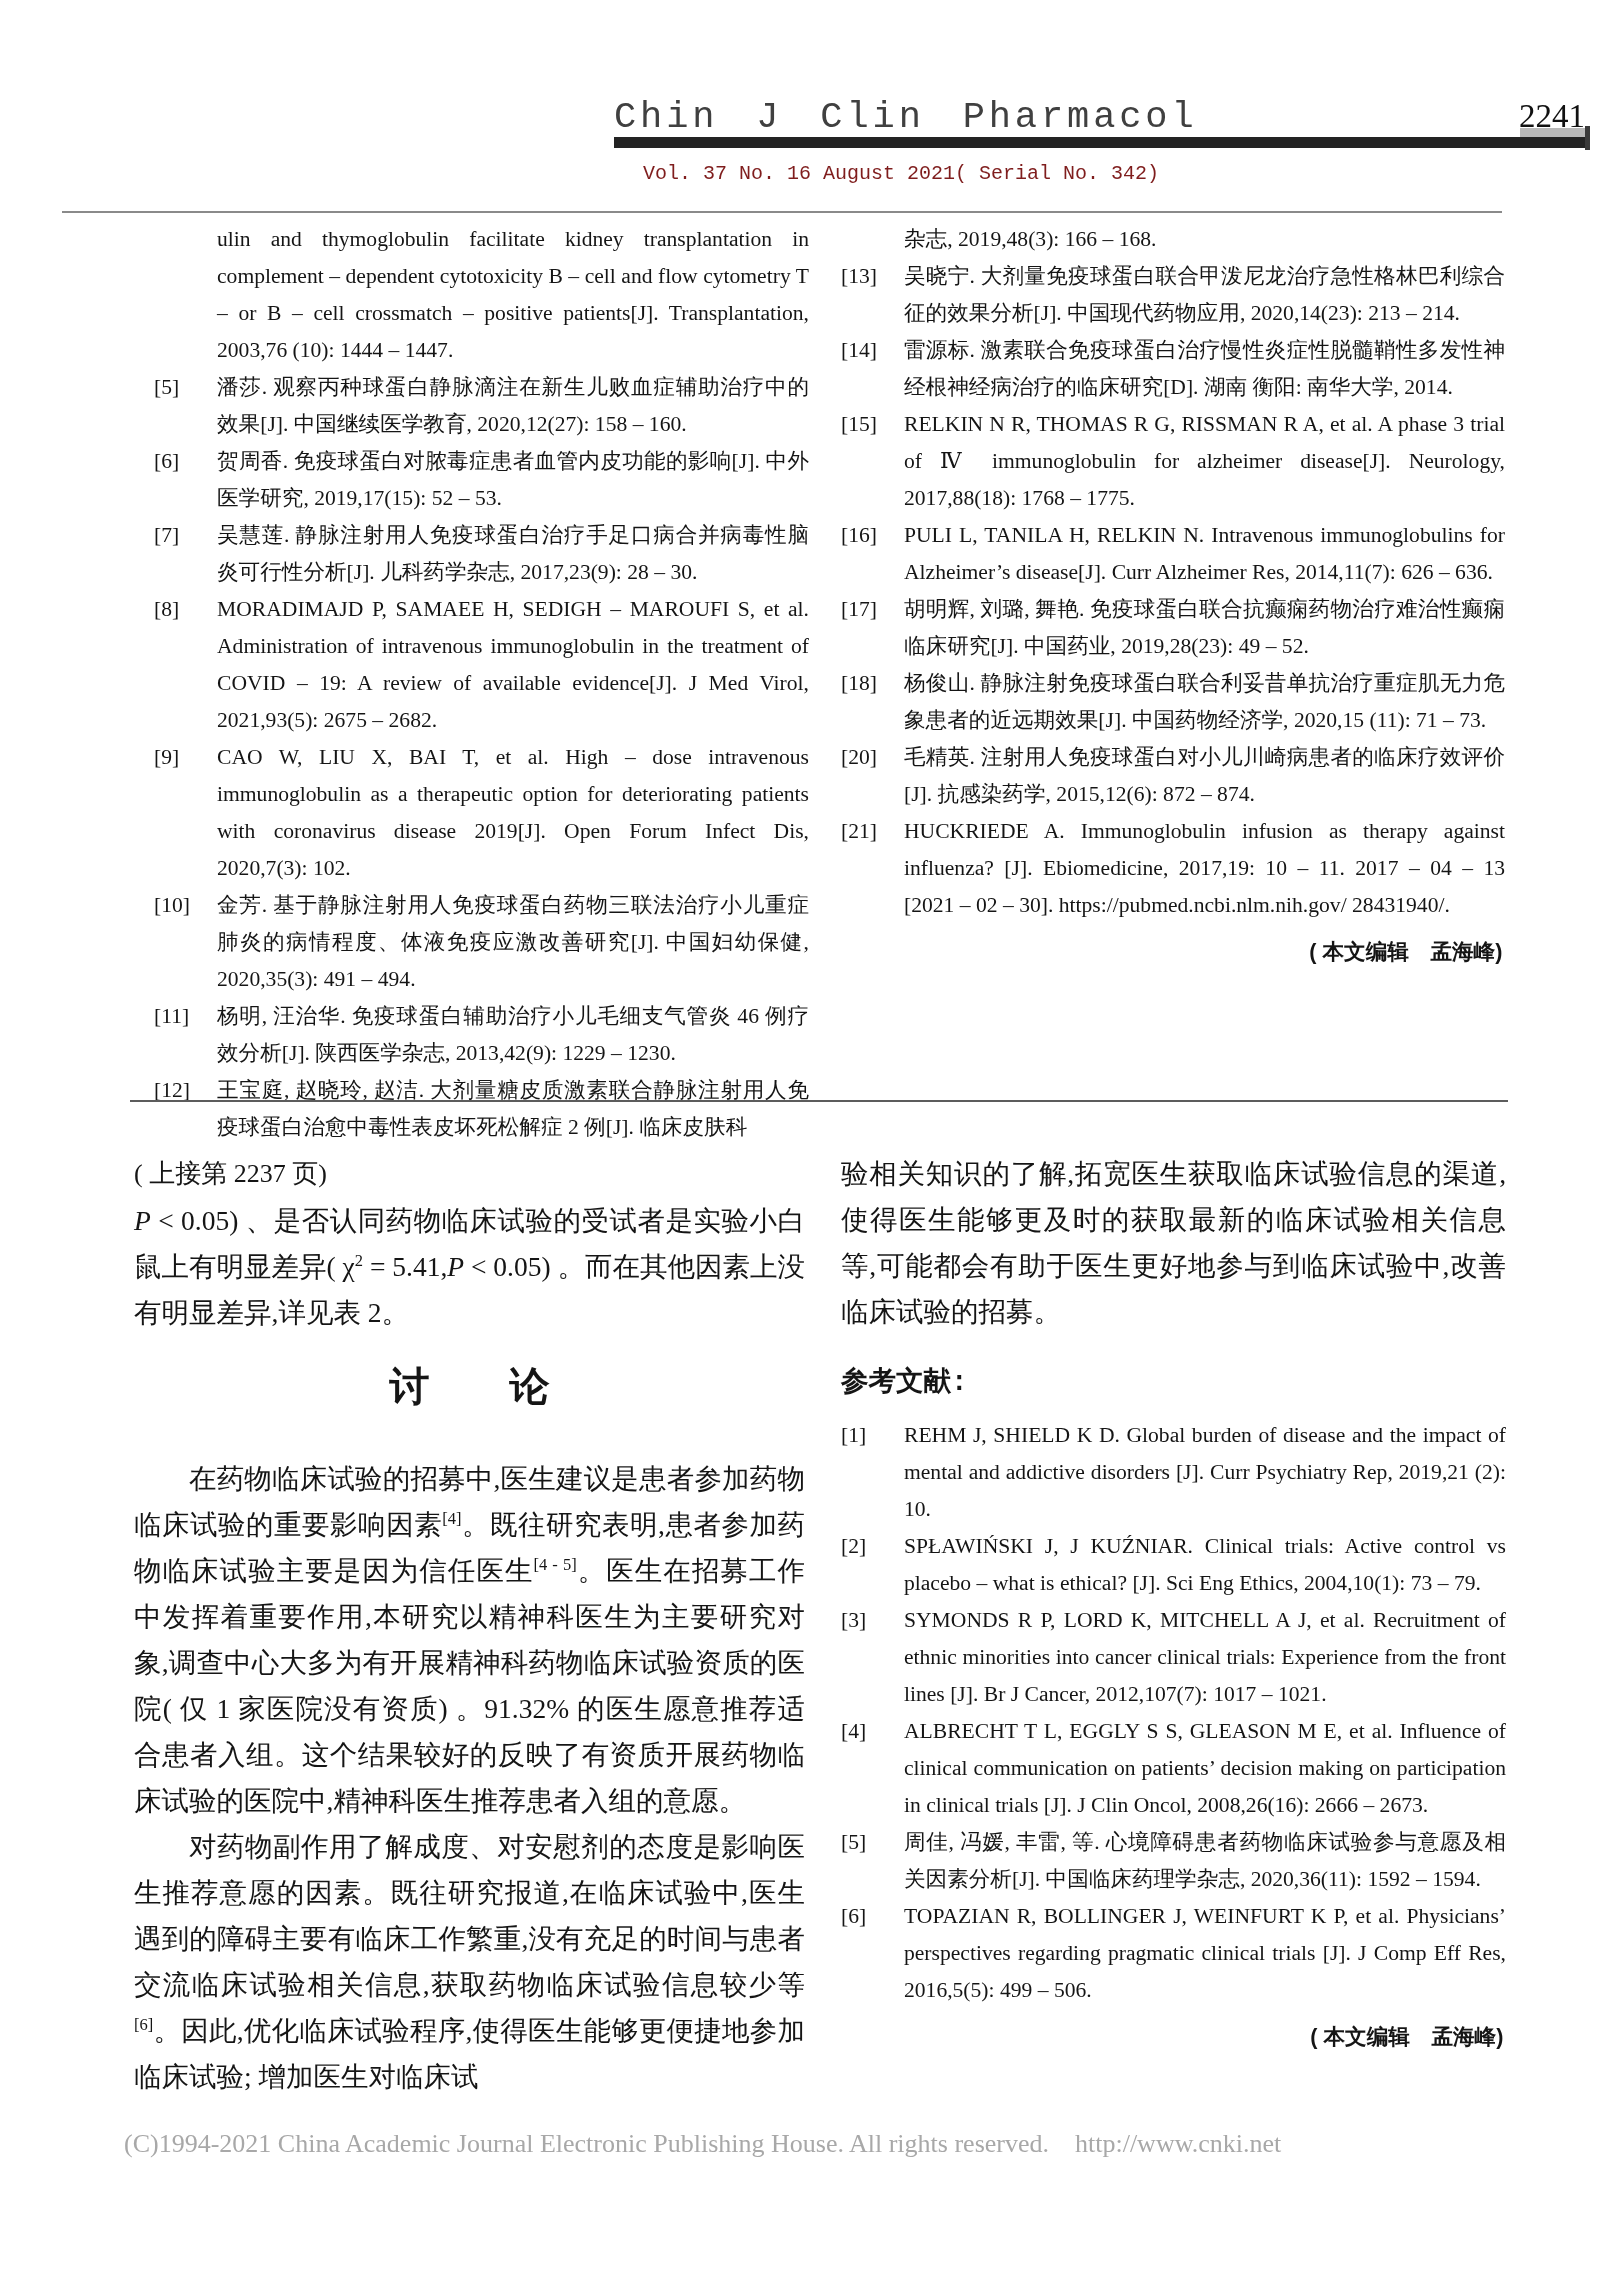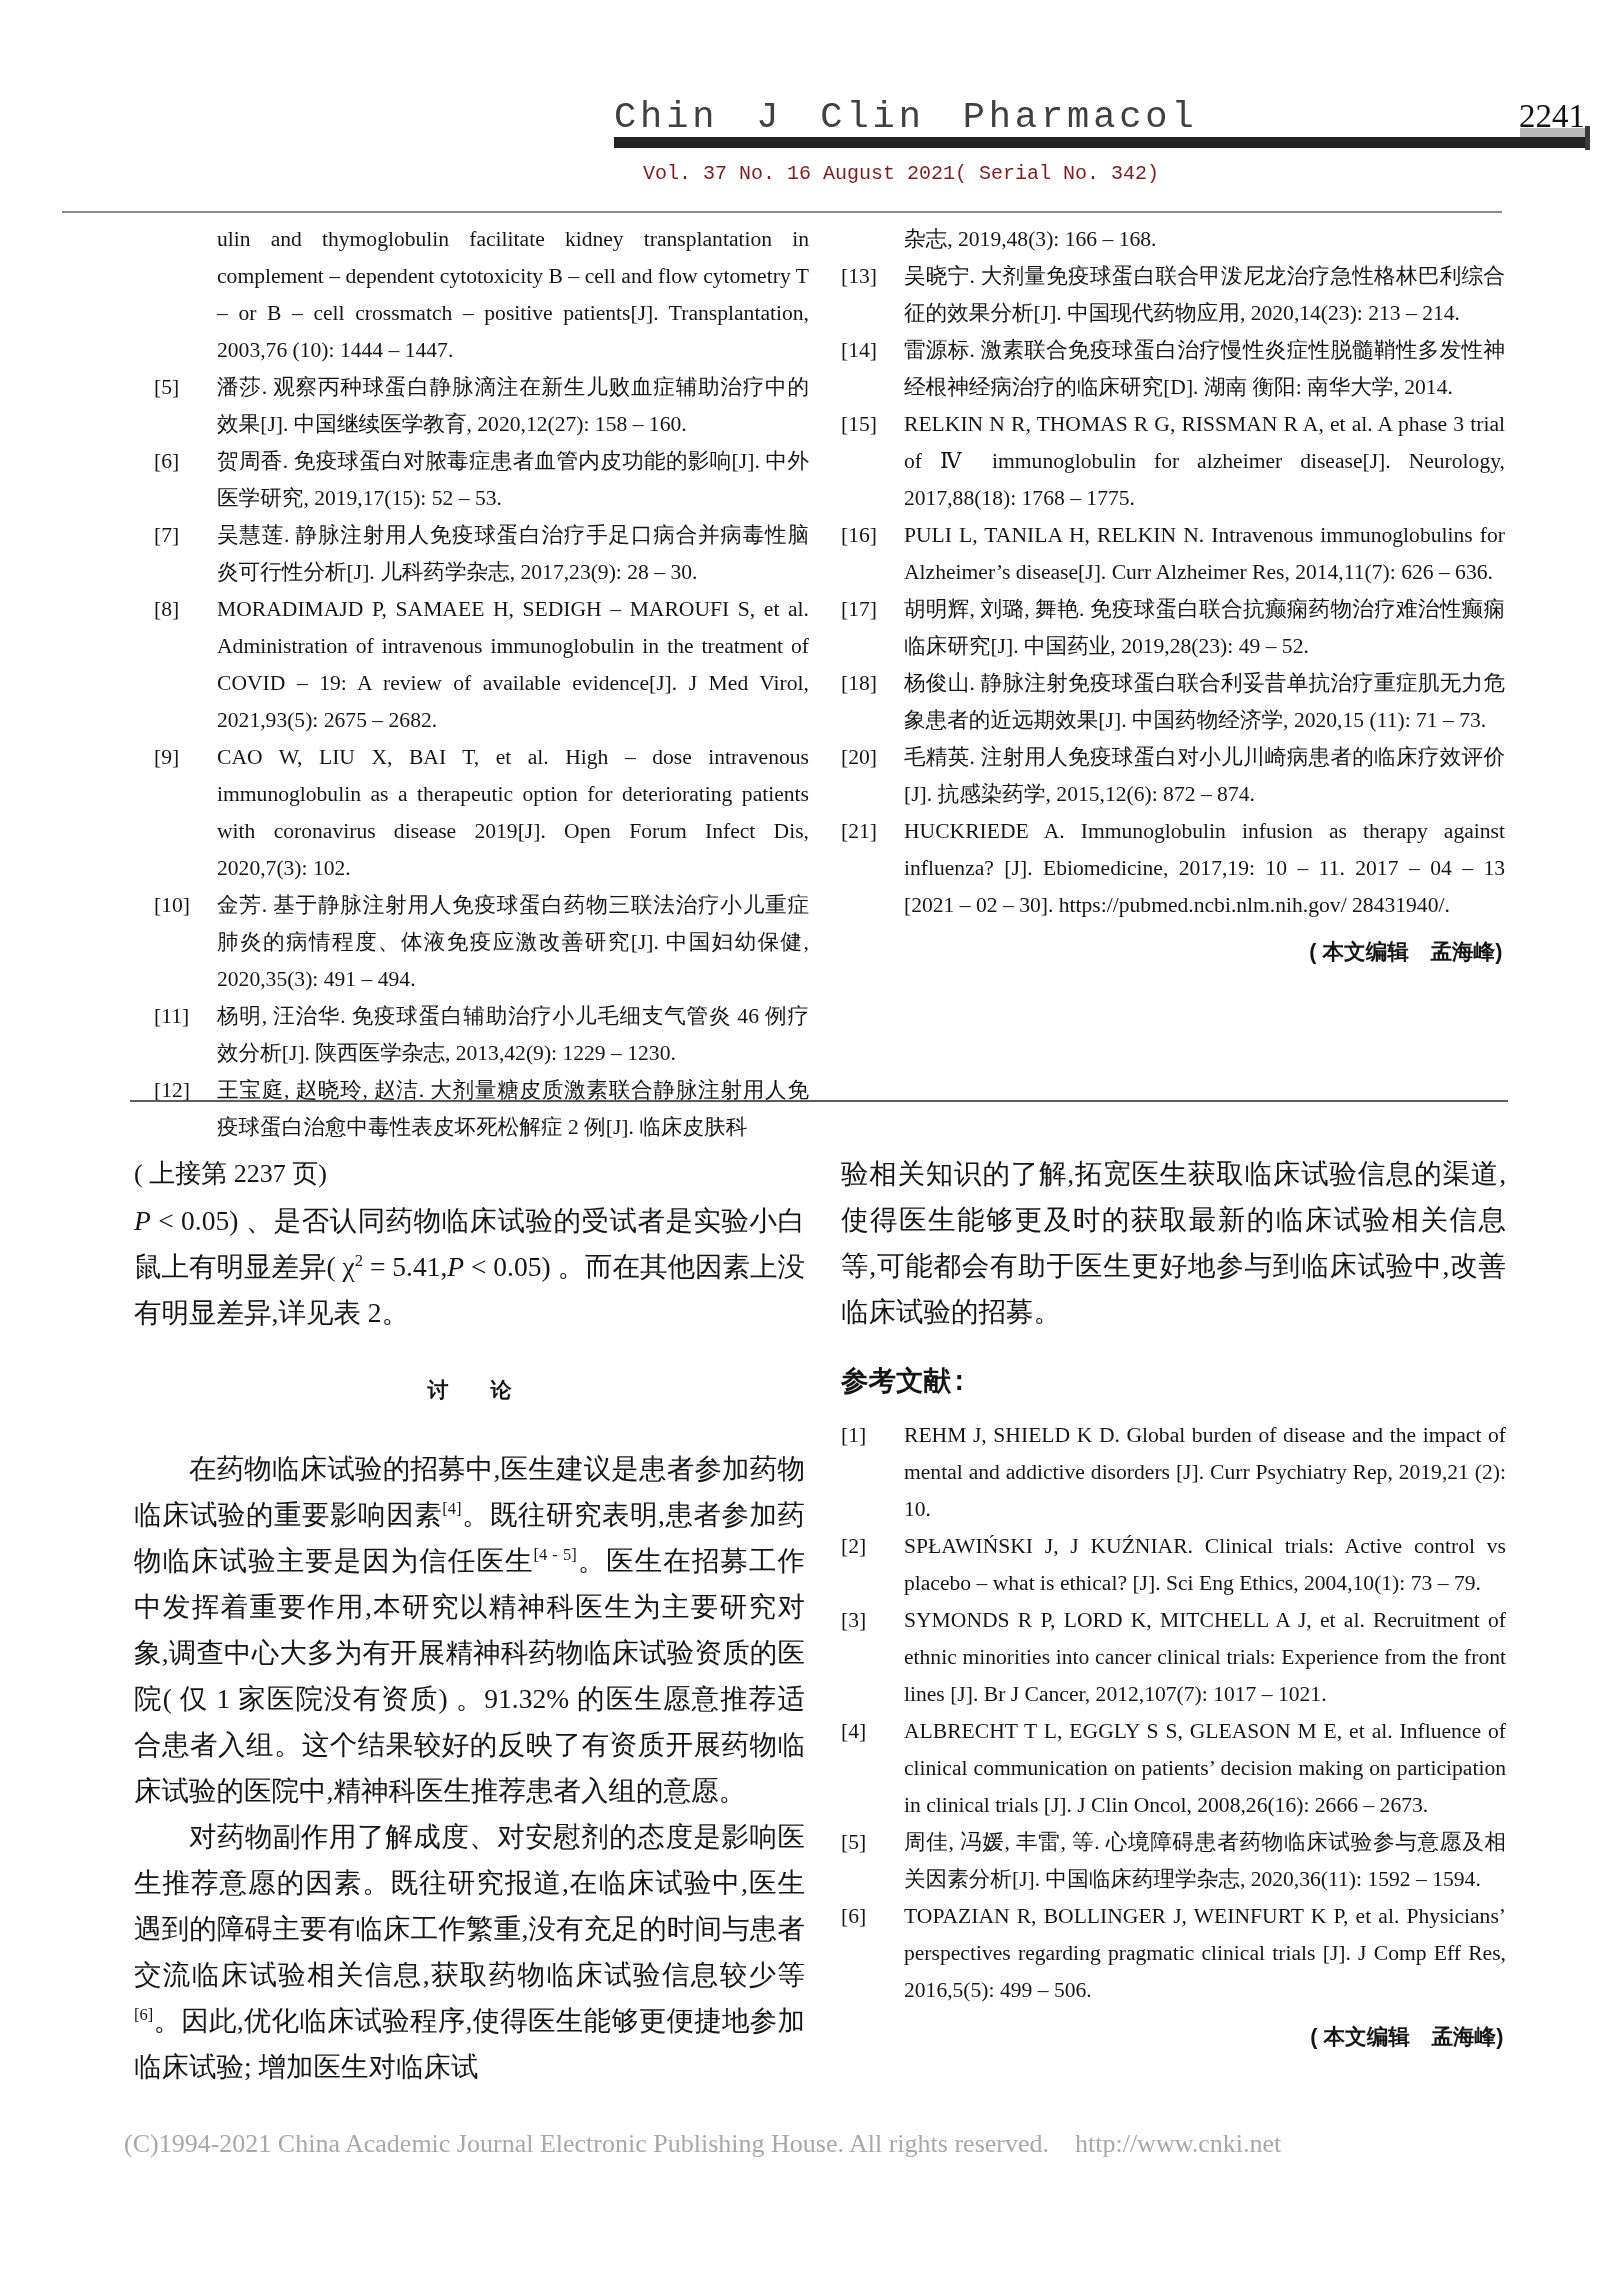--- a/index.html
+++ b/index.html
@@ -82,22 +82,22 @@
   }
   .resume-note{
     font-size:26px;line-height:46px;margin:0 0 1.3px 0;
   }
   .indent{text-indent:2em;}
   .sup{vertical-align:super;font-size:0.6em;line-height:0;}
   .it{font-style:italic;}
   .disc-title{
     text-align:center;
     font-family:"Liberation Sans","DejaVu Sans",sans-serif;
-    font-weight:700;font-size:21px;
-    margin:40px 0 42px 0;
+    font-weight:700;font-size:40px;
+    margin:23px 0 42px 0;
   }
   .refs-heading{
     font-family:Liberation Mono, monospace;
     font-weight:700;font-size:27.5px;
     margin:27.5px 0 18.3px 0;
   }
   .bot-ref .ref{font-size:21.6px;line-height:37px;}
   
   .footer{
     position:absolute;left:124px;top:2129px;width:1388px;

